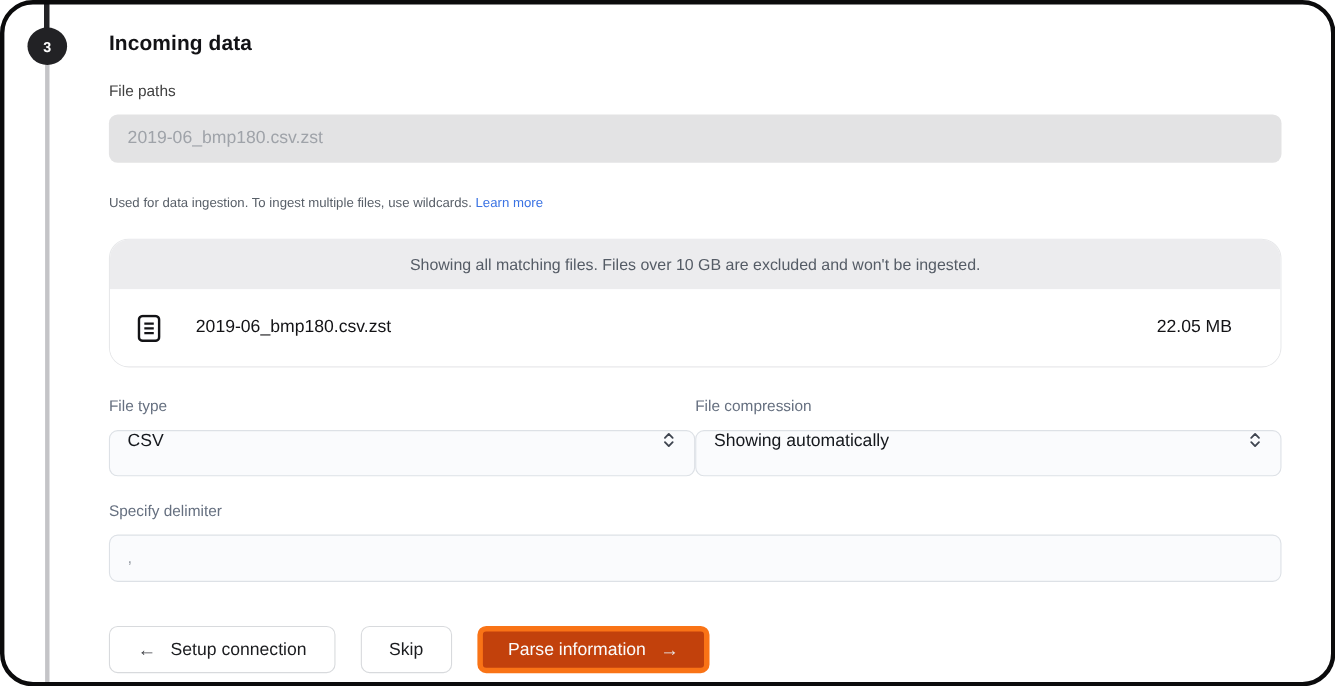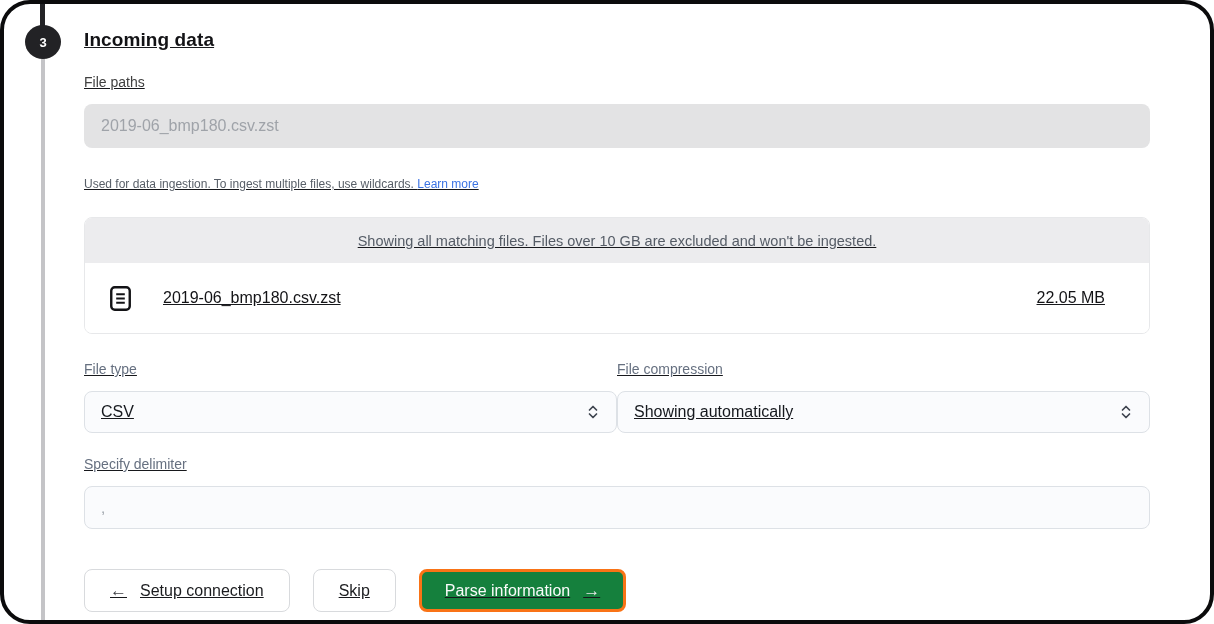--- a/index.html
+++ b/index.html
@@ -29,21 +29,21 @@
     background: #c4c4c7; z-index: 1;
   }
   .step-circle {
     position: absolute; left: 25px; top: 25px;
     width: 36px; height: 34px; border-radius: 50%;
     background: #222225; color: #ffffff;
     display: flex; align-items: center; justify-content: center;
     font-size: 13px; font-weight: 700; z-index: 2;
   }
   .content {
-    position: absolute; left: 84px; top: 0; width: 1066px; z-index: 2; text-decoration: underline;
+    position: absolute; left: 99px; top: 0; width: 1066px; z-index: 2;
   }
   h1.page-title {
     margin-top: 29px;
     font-size: 19px; font-weight: 700; color: #131316;
     letter-spacing: 0.1px;
   }
   .field-label {
     display: block;
     margin-top: 23px; margin-bottom: 14px;
     font-size: 14px; font-weight: 500; color: #404040;
@@ -59,21 +59,21 @@
   .helper {
     margin-top: 29px;
     font-size: 12px; color: #585f68;
   }
   .helper a {
     color: #3b73e3; text-decoration: none; cursor: pointer;
   }
   .files-panel {
     margin-top: 26px;
     border: 1px solid #e7e8ea;
-    border-radius: 8px;
+    border-radius: 18px;
     overflow: hidden;
   }
   .files-banner {
     height: 45px;
     background: #ececee;
     display: flex; align-items: center; justify-content: center;
     font-size: 14.5px; color: #555c66;
   }
   .file-row {
     height: 70px; background: #ffffff;
@@ -86,21 +86,21 @@
   .two-col {
     margin-top: 4px;
     display: flex; 
   }
   .col { flex: 1; }
   .select-box {
     height: 42px;
     background: #fafbfd;
     border: 1px solid #dde1e6;
     border-radius: 8px;
-    display: flex; align-items: center;
+    display: flex; align-items: flex-start;
     padding: 0 16px;
     font-size: 16px; color: #15181d;
     cursor: pointer;
   }
   .select-box .select-value { flex: 1; }
   .chevrons { color: #3f4550; display: flex; }
   .delim-input {
     width: 100%; height: 43px;
     background: #fafbfd;
     border: 1px solid #dde1e6;
@@ -120,22 +120,22 @@
     font-size: 16px; font-weight: 500; font-family: inherit;
     cursor: pointer;
   }
   .btn.secondary {
     background: #ffffff;
     border: 1px solid #d8dadd;
     color: #1b1c1f;
     padding: 0 25px;
   }
   .btn.primary {
-    background: #15803d;
-    border: 3px solid #f97316;
+    background: #c2410c;
+    border: 5px solid #f97316;
     color: #fbfbfb;
     padding: 0 23px;
   }
   .arrow { font-size: 17px; color: #3c3e43; }
   .btn.primary .arrow { color: #e8e8ea; }
   .arrow.left { margin-right: 13px; }
   .arrow.right { margin-left: 13px; }
 </style>
 </head>
 <body>

